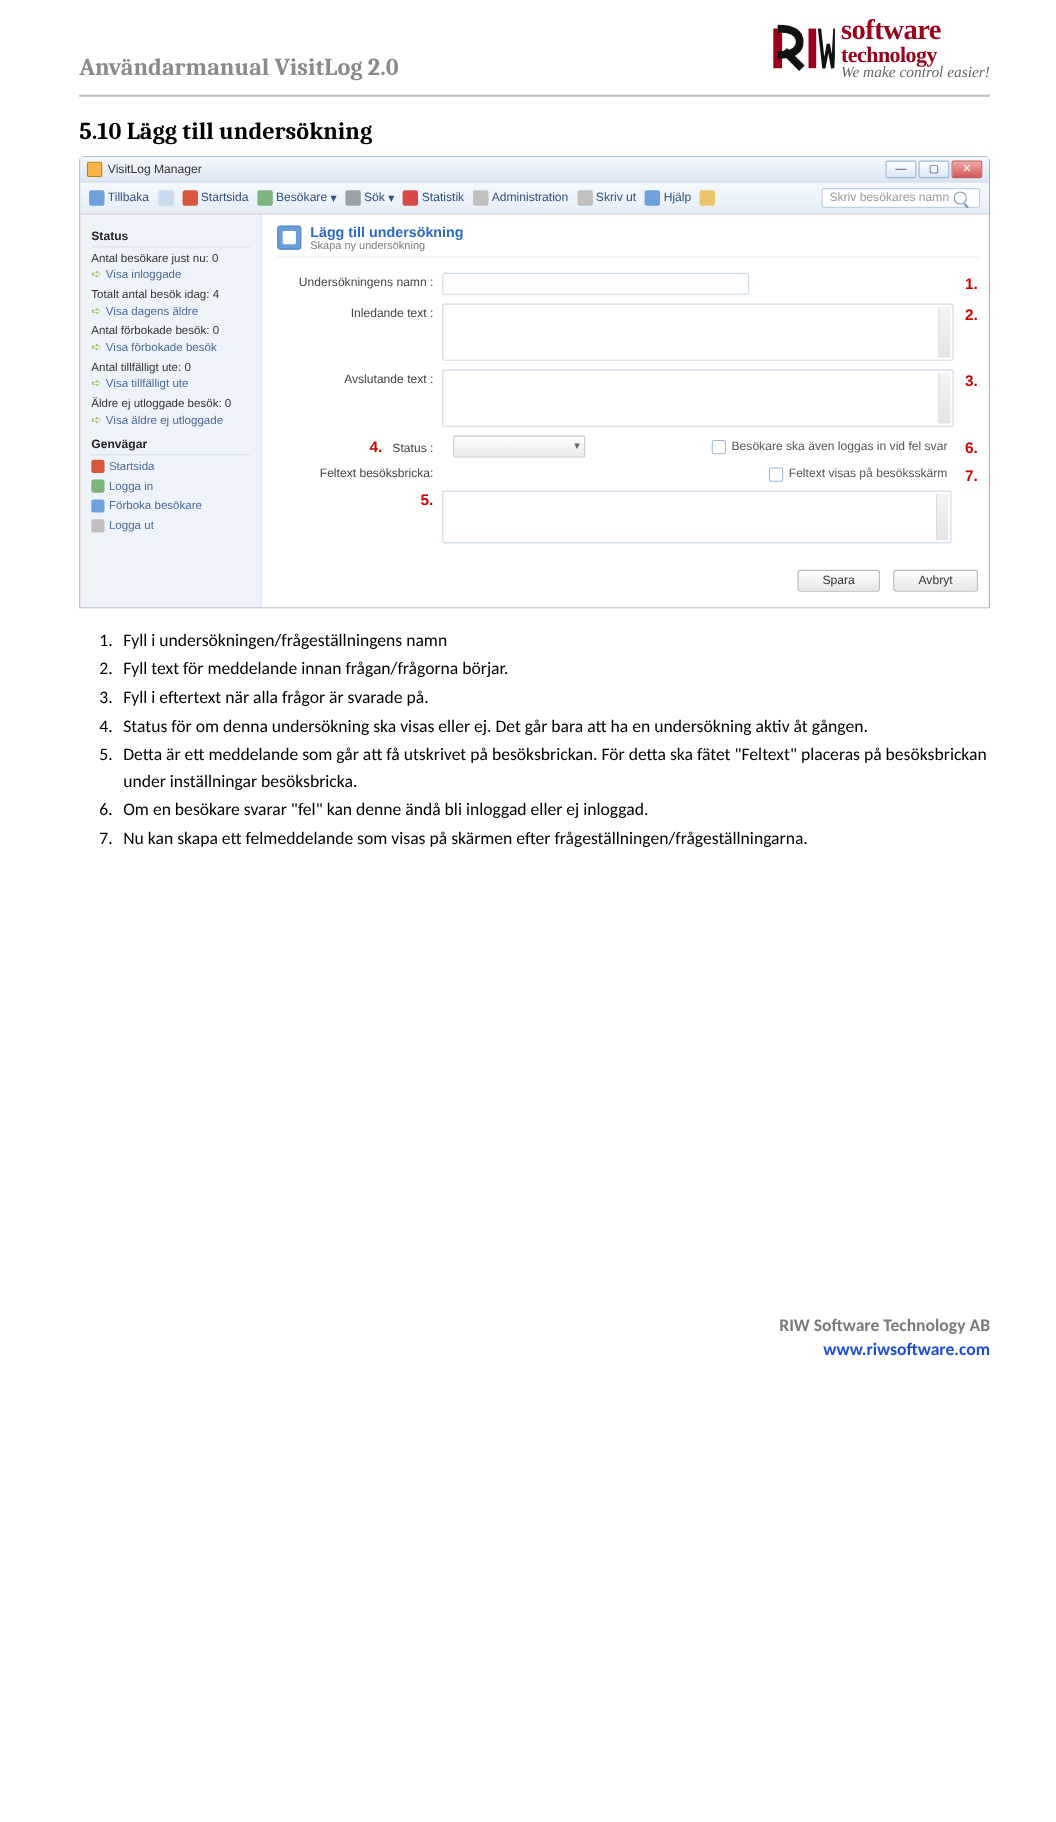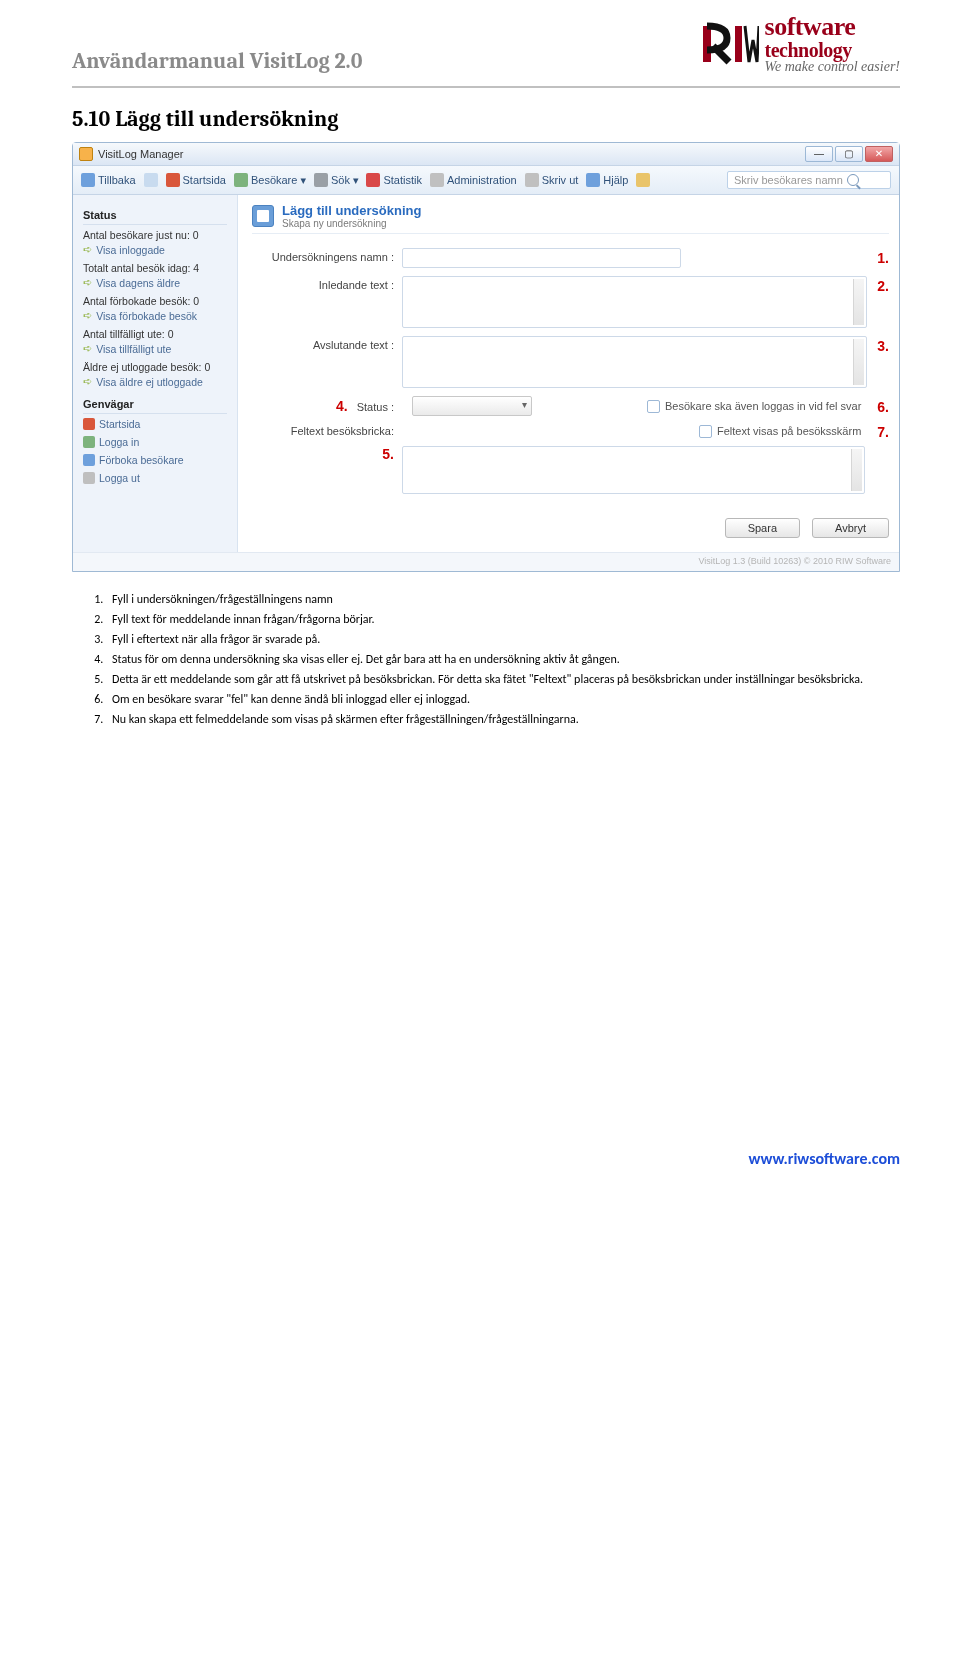--- a/index.html
+++ b/index.html
@@ -77,21 +77,21 @@
     align-items: center;
     gap: 8px;
     padding: 5px 8px;
     background: linear-gradient(#f5f9fd,#e4edf7);
     border-bottom: 1px solid #c5d4e6;
     justify-content: center;
   }
   .tb-item { display: inline-flex; align-items: center; gap: 3px; color: #30527a; cursor: default; }
   .tb-item .ic { width: 14px; height: 14px; border-radius: 2px; display: inline-block; }
   .tb-sep { flex: 1; }
-  .search-box { background: #fff; border: 1px solid #bcd1e8; border-radius: 2px; padding: 2px 6px; width: 164px; color: #999; display: flex; align-items: center; gap: 4px; }
+  .search-box { background: #fff; border: 1px solid #bcd1e8; border-radius: 2px; padding: 2px 6px; width: 144px; color: #999; display: flex; align-items: center; gap: 4px; }
   .search-box .mag { width: 12px; height: 12px; border: 1.5px solid #7a99bc; border-radius: 50%; position: relative; }
   .search-box .mag::after { content:""; position:absolute; width:5px; height:1.5px; background:#7a99bc; bottom:-2px; right:-3px; transform:rotate(45deg); }
 
   .app-body { display: flex; background: #fca5a5; }
   .sidebar {
     width: 165px;
     padding: 10px 10px;
     border-right: 1px solid #d8e3f0;
     background: #eef3fa;
     font-size: 10.5px;
@@ -128,21 +128,21 @@
   .chk { display: flex; align-items: center; gap: 5px; color: #555; }
   .chkbox { width: 13px; height: 13px; border: 1px solid #9db8d6; background: #fff; border-radius: 2px; }
   .btnrow { display: flex; justify-content: flex-end; gap: 12px; margin-top: 24px; }
   .btn { background: linear-gradient(#fff,#e6e6e6); border: 1px solid #b8b8b8; border-radius: 3px; padding: 3px 22px; font-size: 11px; color: #333; }
   .statusbar { text-align: right; color: #b5b5b5; font-size: 9px; padding: 3px 8px 5px 0; background:#f4f7fb; border-top:1px solid #e2e9f2; }
 
   
   .instr {
     margin: 14px 0 0 34px;
     font-family: Calibri, Arial, sans-serif;
-    font-size: 12px;
+    font-size: 16px;
     color: #000;
     line-height: 1.5;
   }
   .instr li { margin-bottom: 2px; padding-left: 6px; }
 
   .footer {
     margin-top: 420px;
     text-align: right;
     font-family: Calibri, Arial, sans-serif;
     font-size: 16px;
@@ -345,30 +345,30 @@
             <div style="width:24px"></div>
           </div>
 
           <div class="btnrow">
             <button class="btn">Spara</button>
             <button class="btn">Avbryt</button>
           </div>
         </div>
       </div>
     </div>
-    <div class="statusbar">VisitLog 1.3 (Build 10263)   © 2010 RIW Software</div>
   </div>
 
   <ol class="instr">
     <li>Fyll i undersökningen/frågeställningens namn</li>
     <li>Fyll text för meddelande innan frågan/frågorna börjar.</li>
     <li>Fyll i eftertext när alla frågor är svarade på.</li>
     <li>Status för om denna undersökning ska visas eller ej. Det går bara att ha en undersökning aktiv åt gången.</li>
     <li>Detta är ett meddelande som går att få utskrivet på besöksbrickan. För detta ska fätet "Feltext" placeras på besöksbrickan under inställningar besöksbricka.</li>
     <li>Om en besökare svarar "fel" kan denne ändå bli inloggad eller ej inloggad.</li>
     <li>Nu kan skapa ett felmeddelande som visas på skärmen efter frågeställningen/frågeställningarna.</li>
   </ol>
 
   <div class="footer">
+    <div>RIW Software Technology AB</div>
     <div class="url">www.riwsoftware.com</div>
   </div>
 
 </div>
 
 </body></html>

